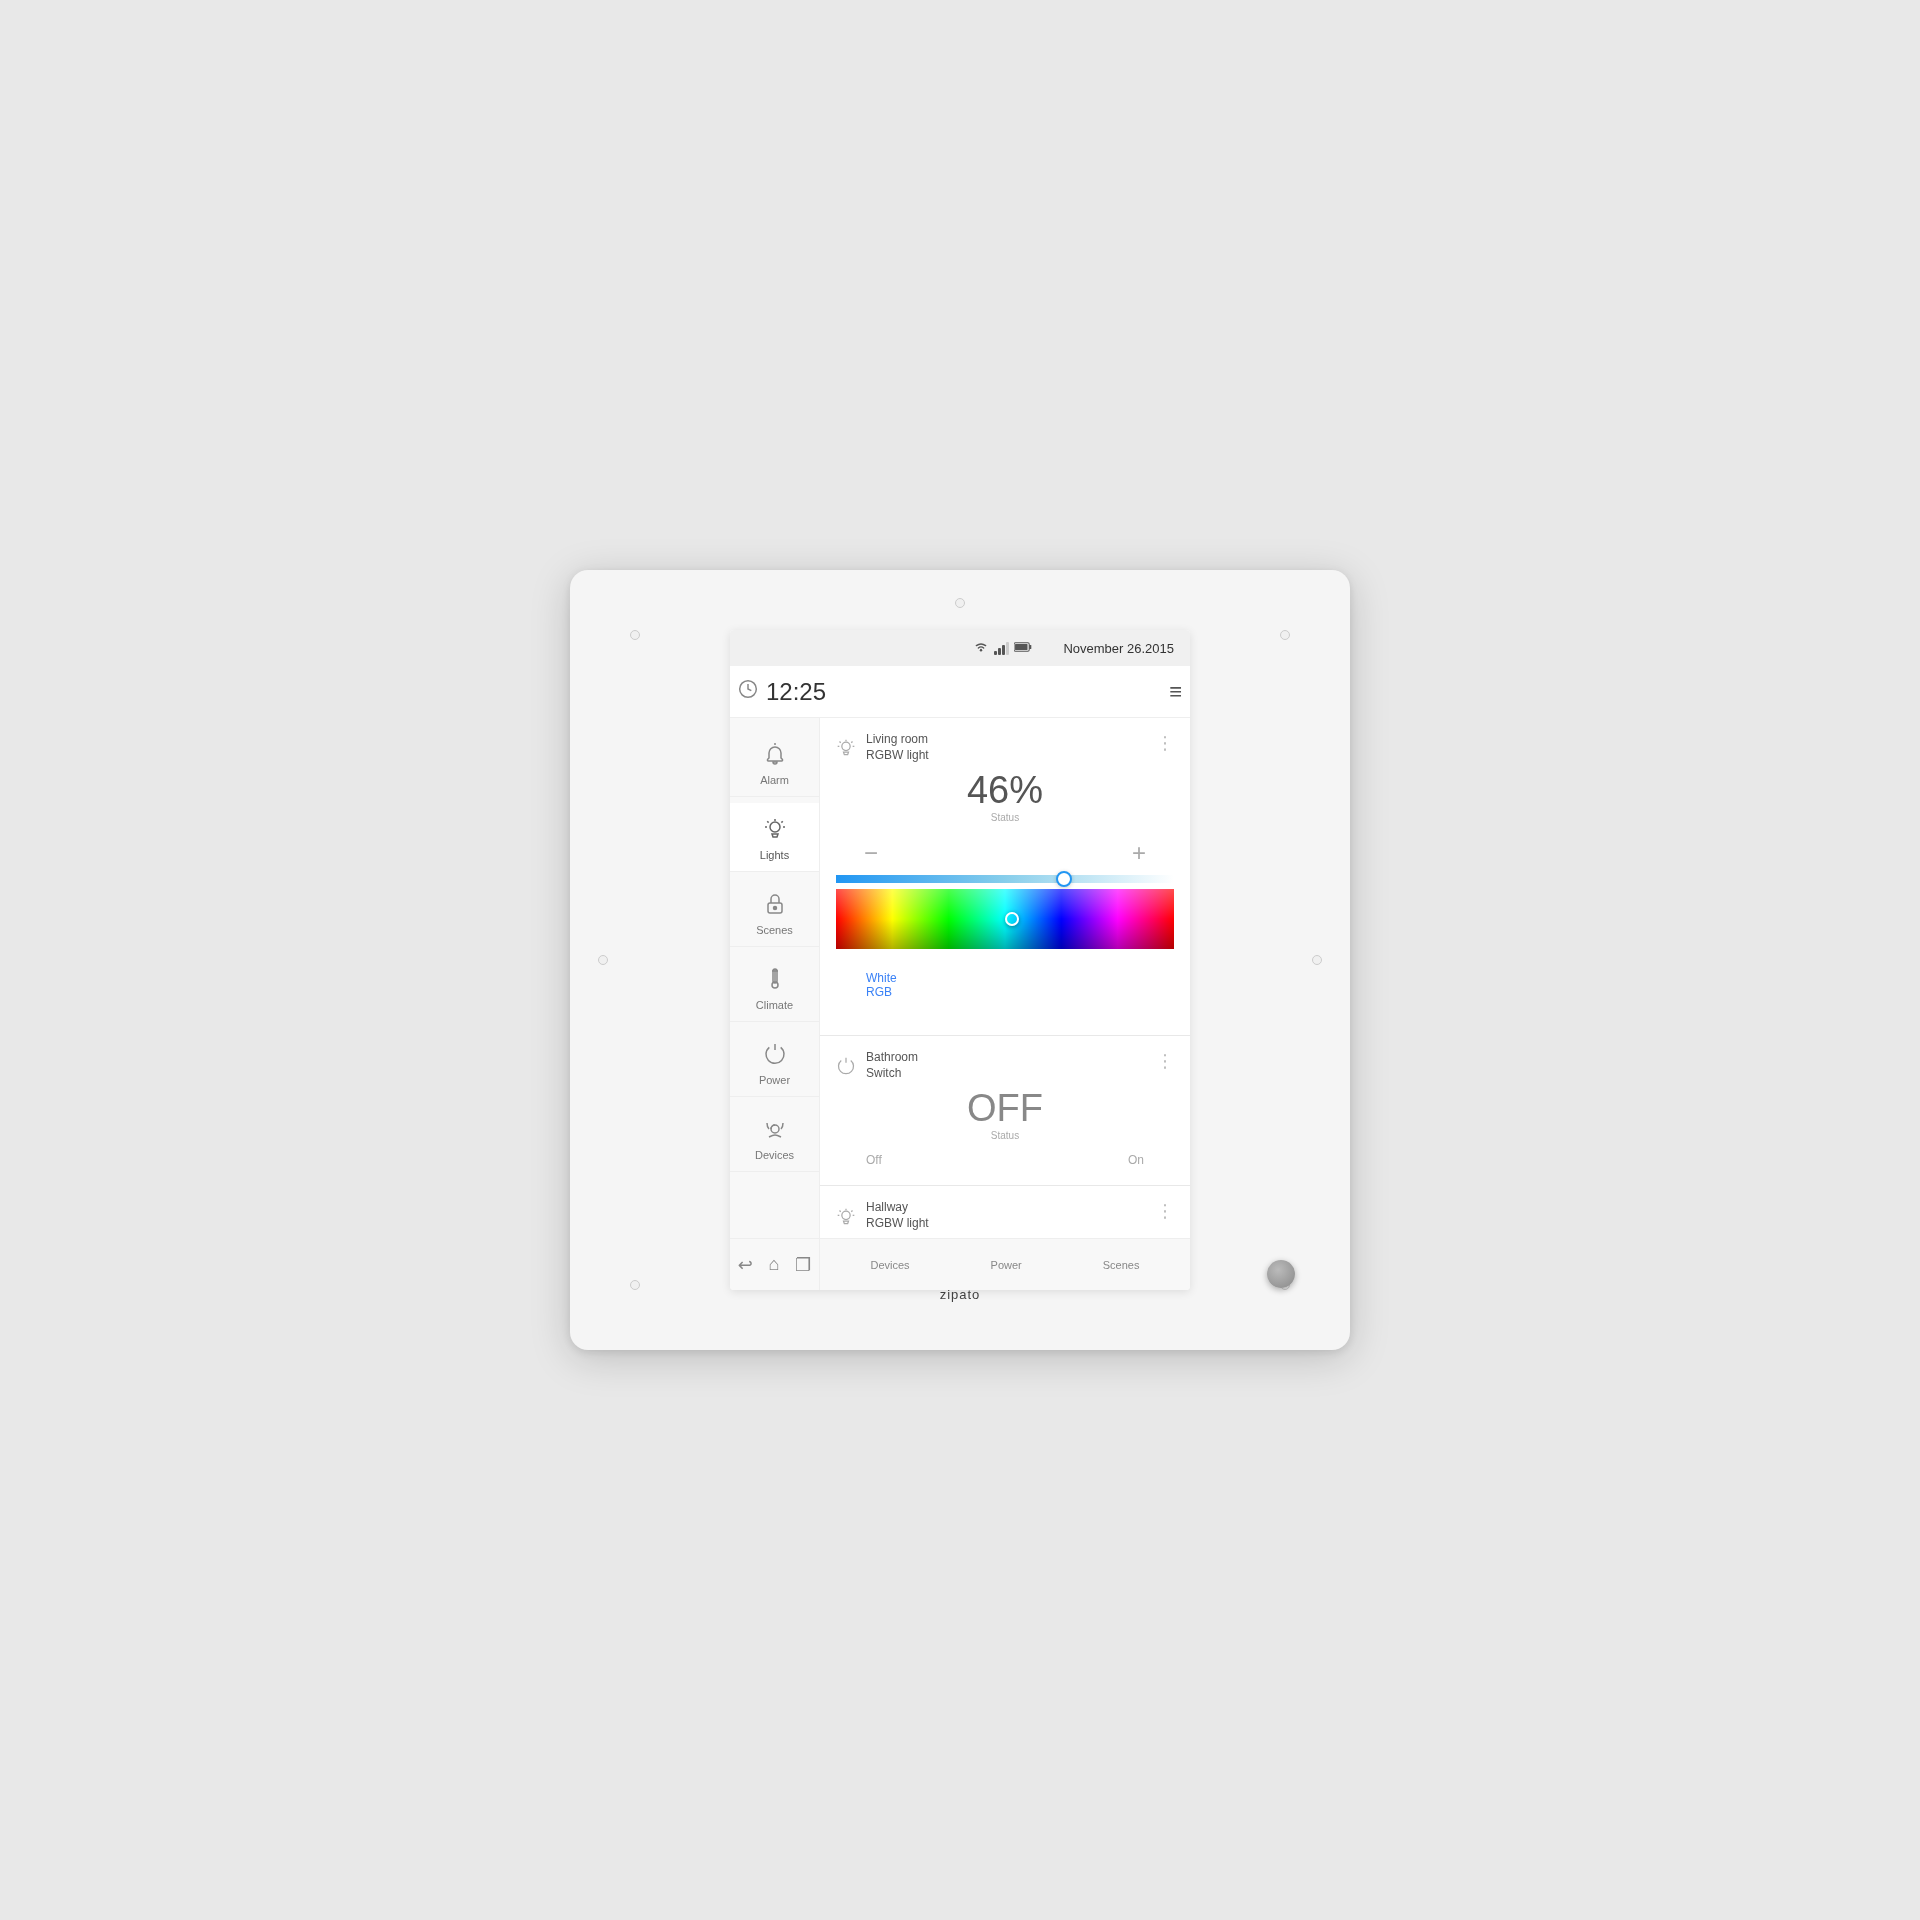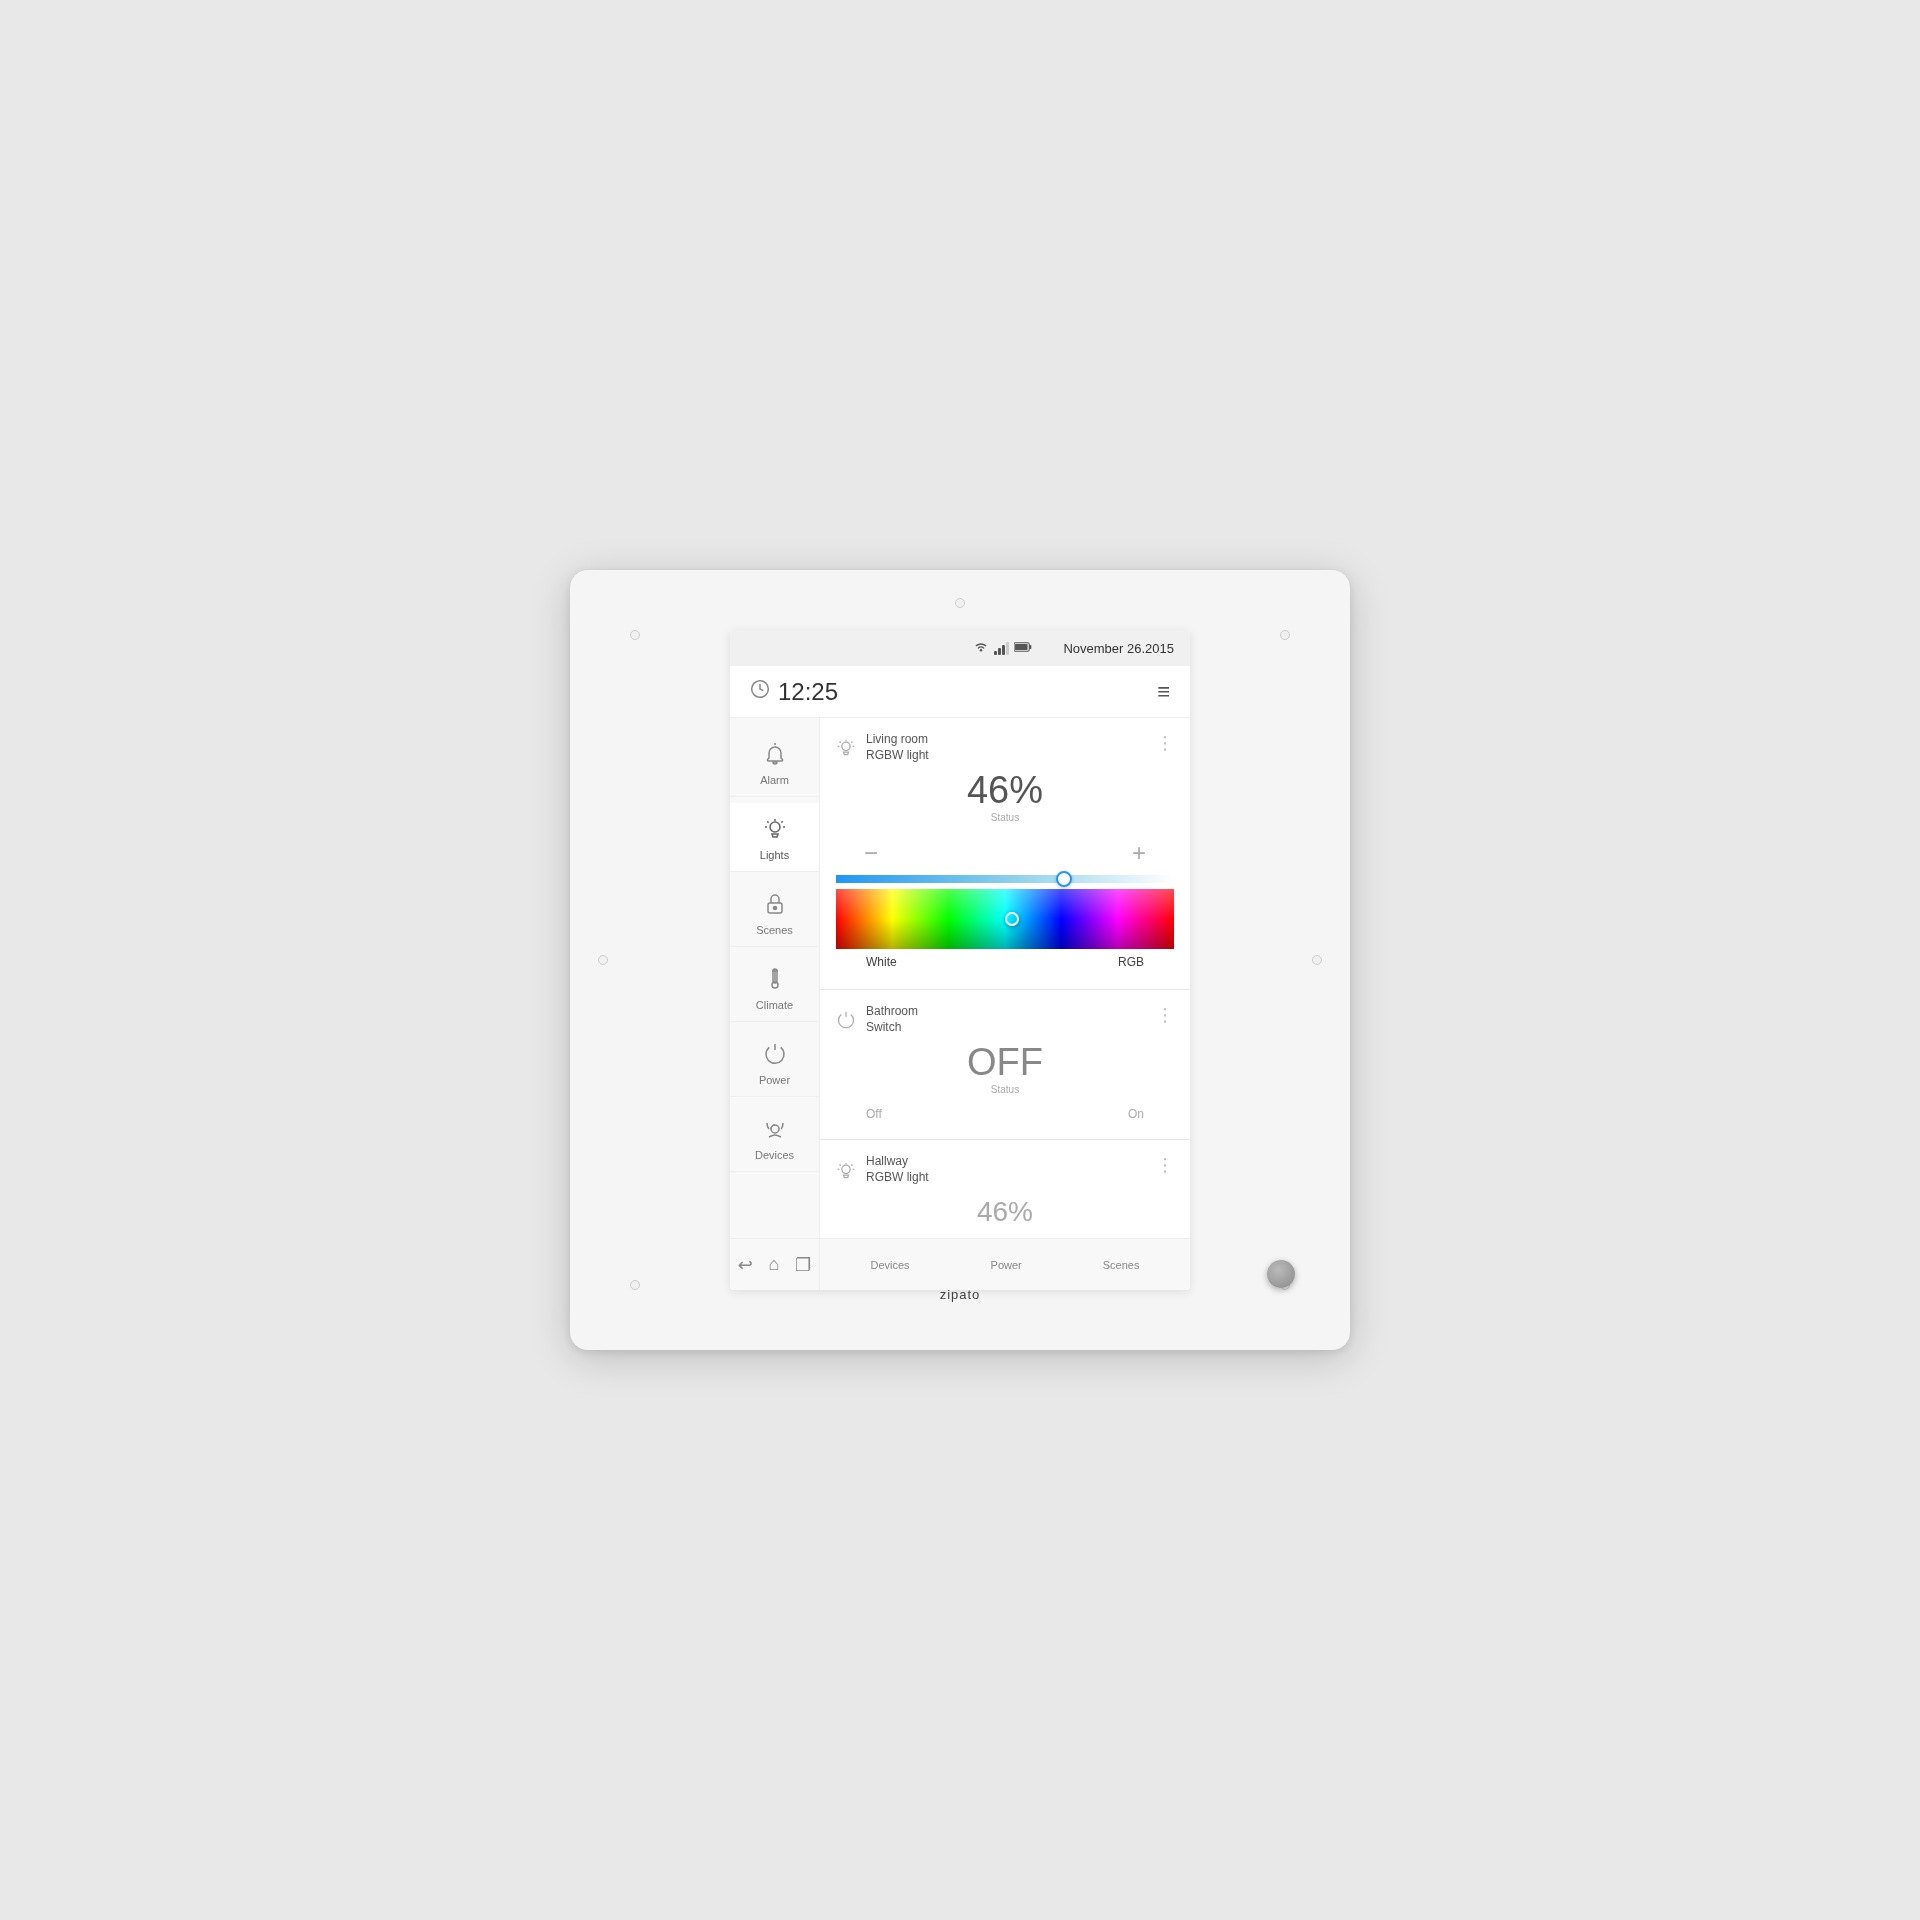--- a/index.html
+++ b/index.html
@@ -80,21 +80,21 @@
     }
     .status-bar .date { font-weight: 400; margin-left: 23px; }
     .status-icons { display: flex; align-items: center; gap: 5px; }
     .wifi-icon { font-size: 14px; }
     .top-bar {
       background: #fff;
       height: 52px;
       display: flex;
       align-items: center;
       justify-content: space-between;
-      padding: 0 20px;
+      padding: 0 8px;
       border-bottom: 1px solid #eee;
       flex-shrink: 0;
     }
     .time-area { display: flex; align-items: center; gap: 8px; }
     .clock-icon { font-size: 18px; color: #888; }
     .time-text { font-size: 24px; font-weight: 300; color: #333; }
     .menu-icon { font-size: 22px; color: #555; cursor: pointer; }
     .main-area {
       display: flex;
       flex: 1;
@@ -193,23 +193,24 @@
       width: 14px;
       height: 14px;
       border-radius: 50%;
       border: 2px solid #fff;
       box-shadow: 0 1px 4px rgba(0,0,0,0.4);
       z-index: 2;
     }
     .color-labels {
       display: flex;
       justify-content: space-between;
-      padding: 6px 30px;
+      padding: 22px 30px;
       font-size: 12px;
-      color: #404040;
+      color: #3b82f6;
+      flex-direction: column;
     }
     .switch-controls {
       display: flex;
       justify-content: space-between;
       padding: 4px 30px;
       font-size: 12px;
       color: #aaa;
       margin-top: 4px;
     }
     .switch-off { color: #aaa; }

